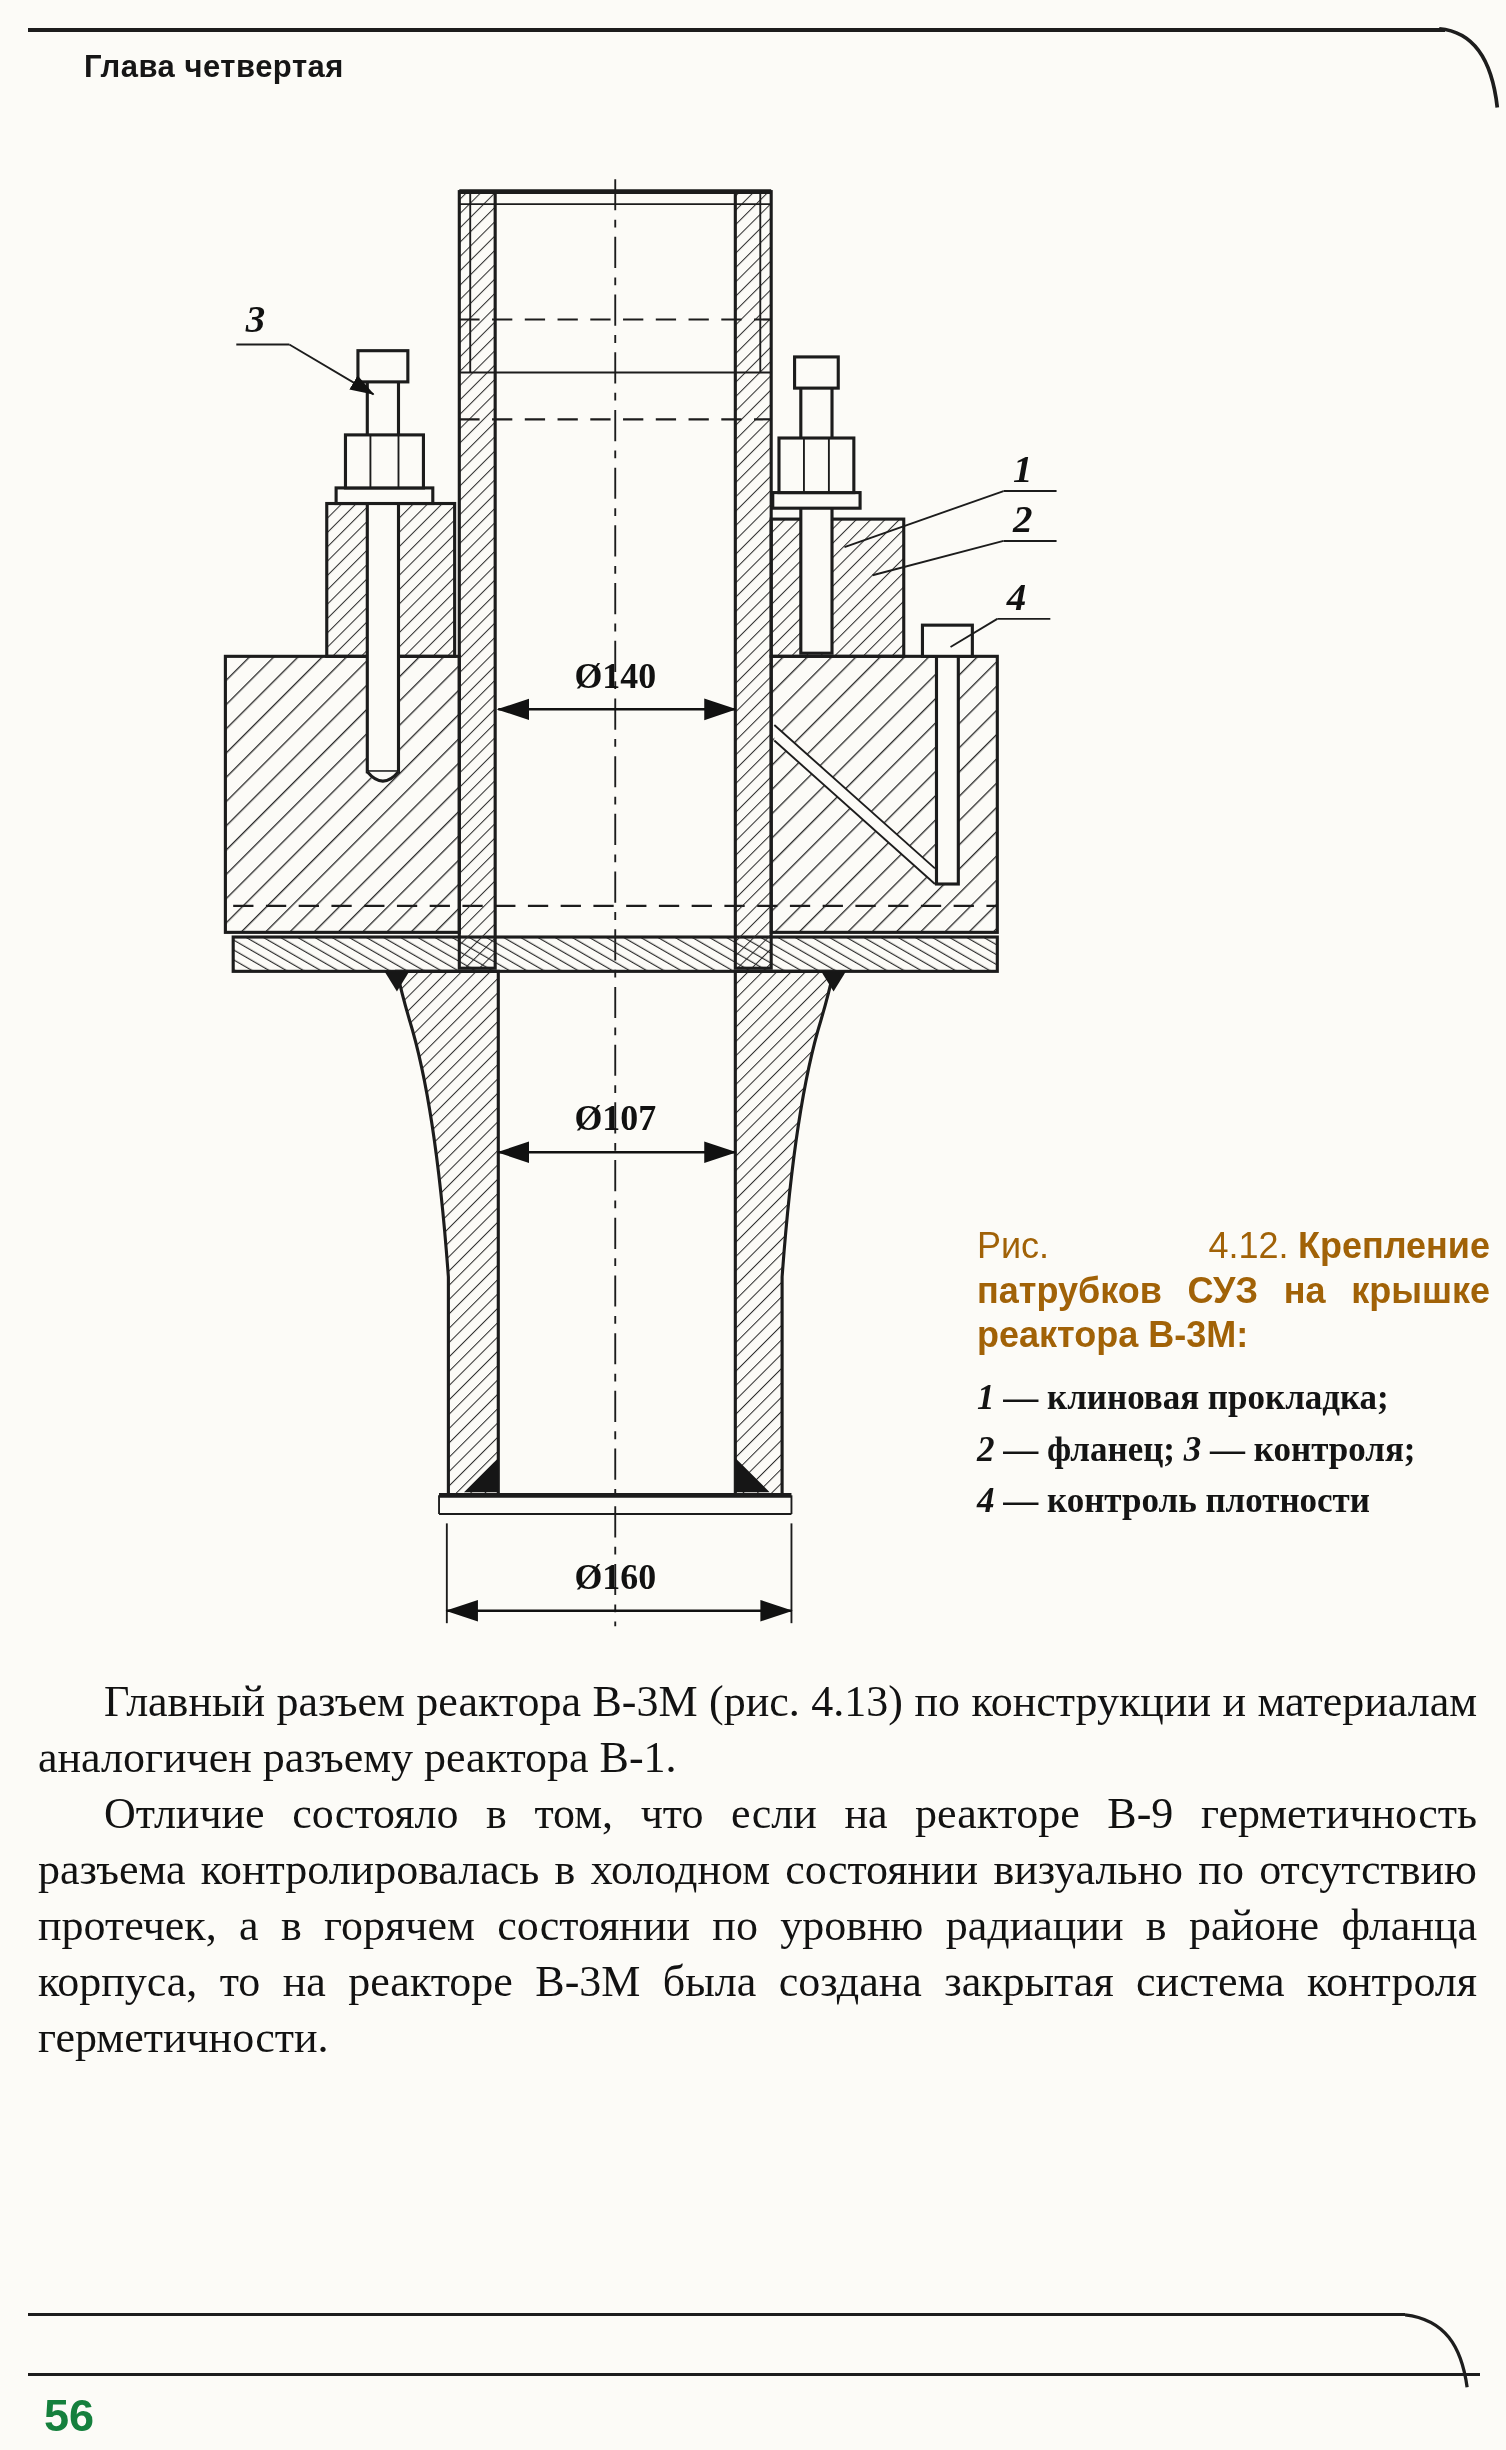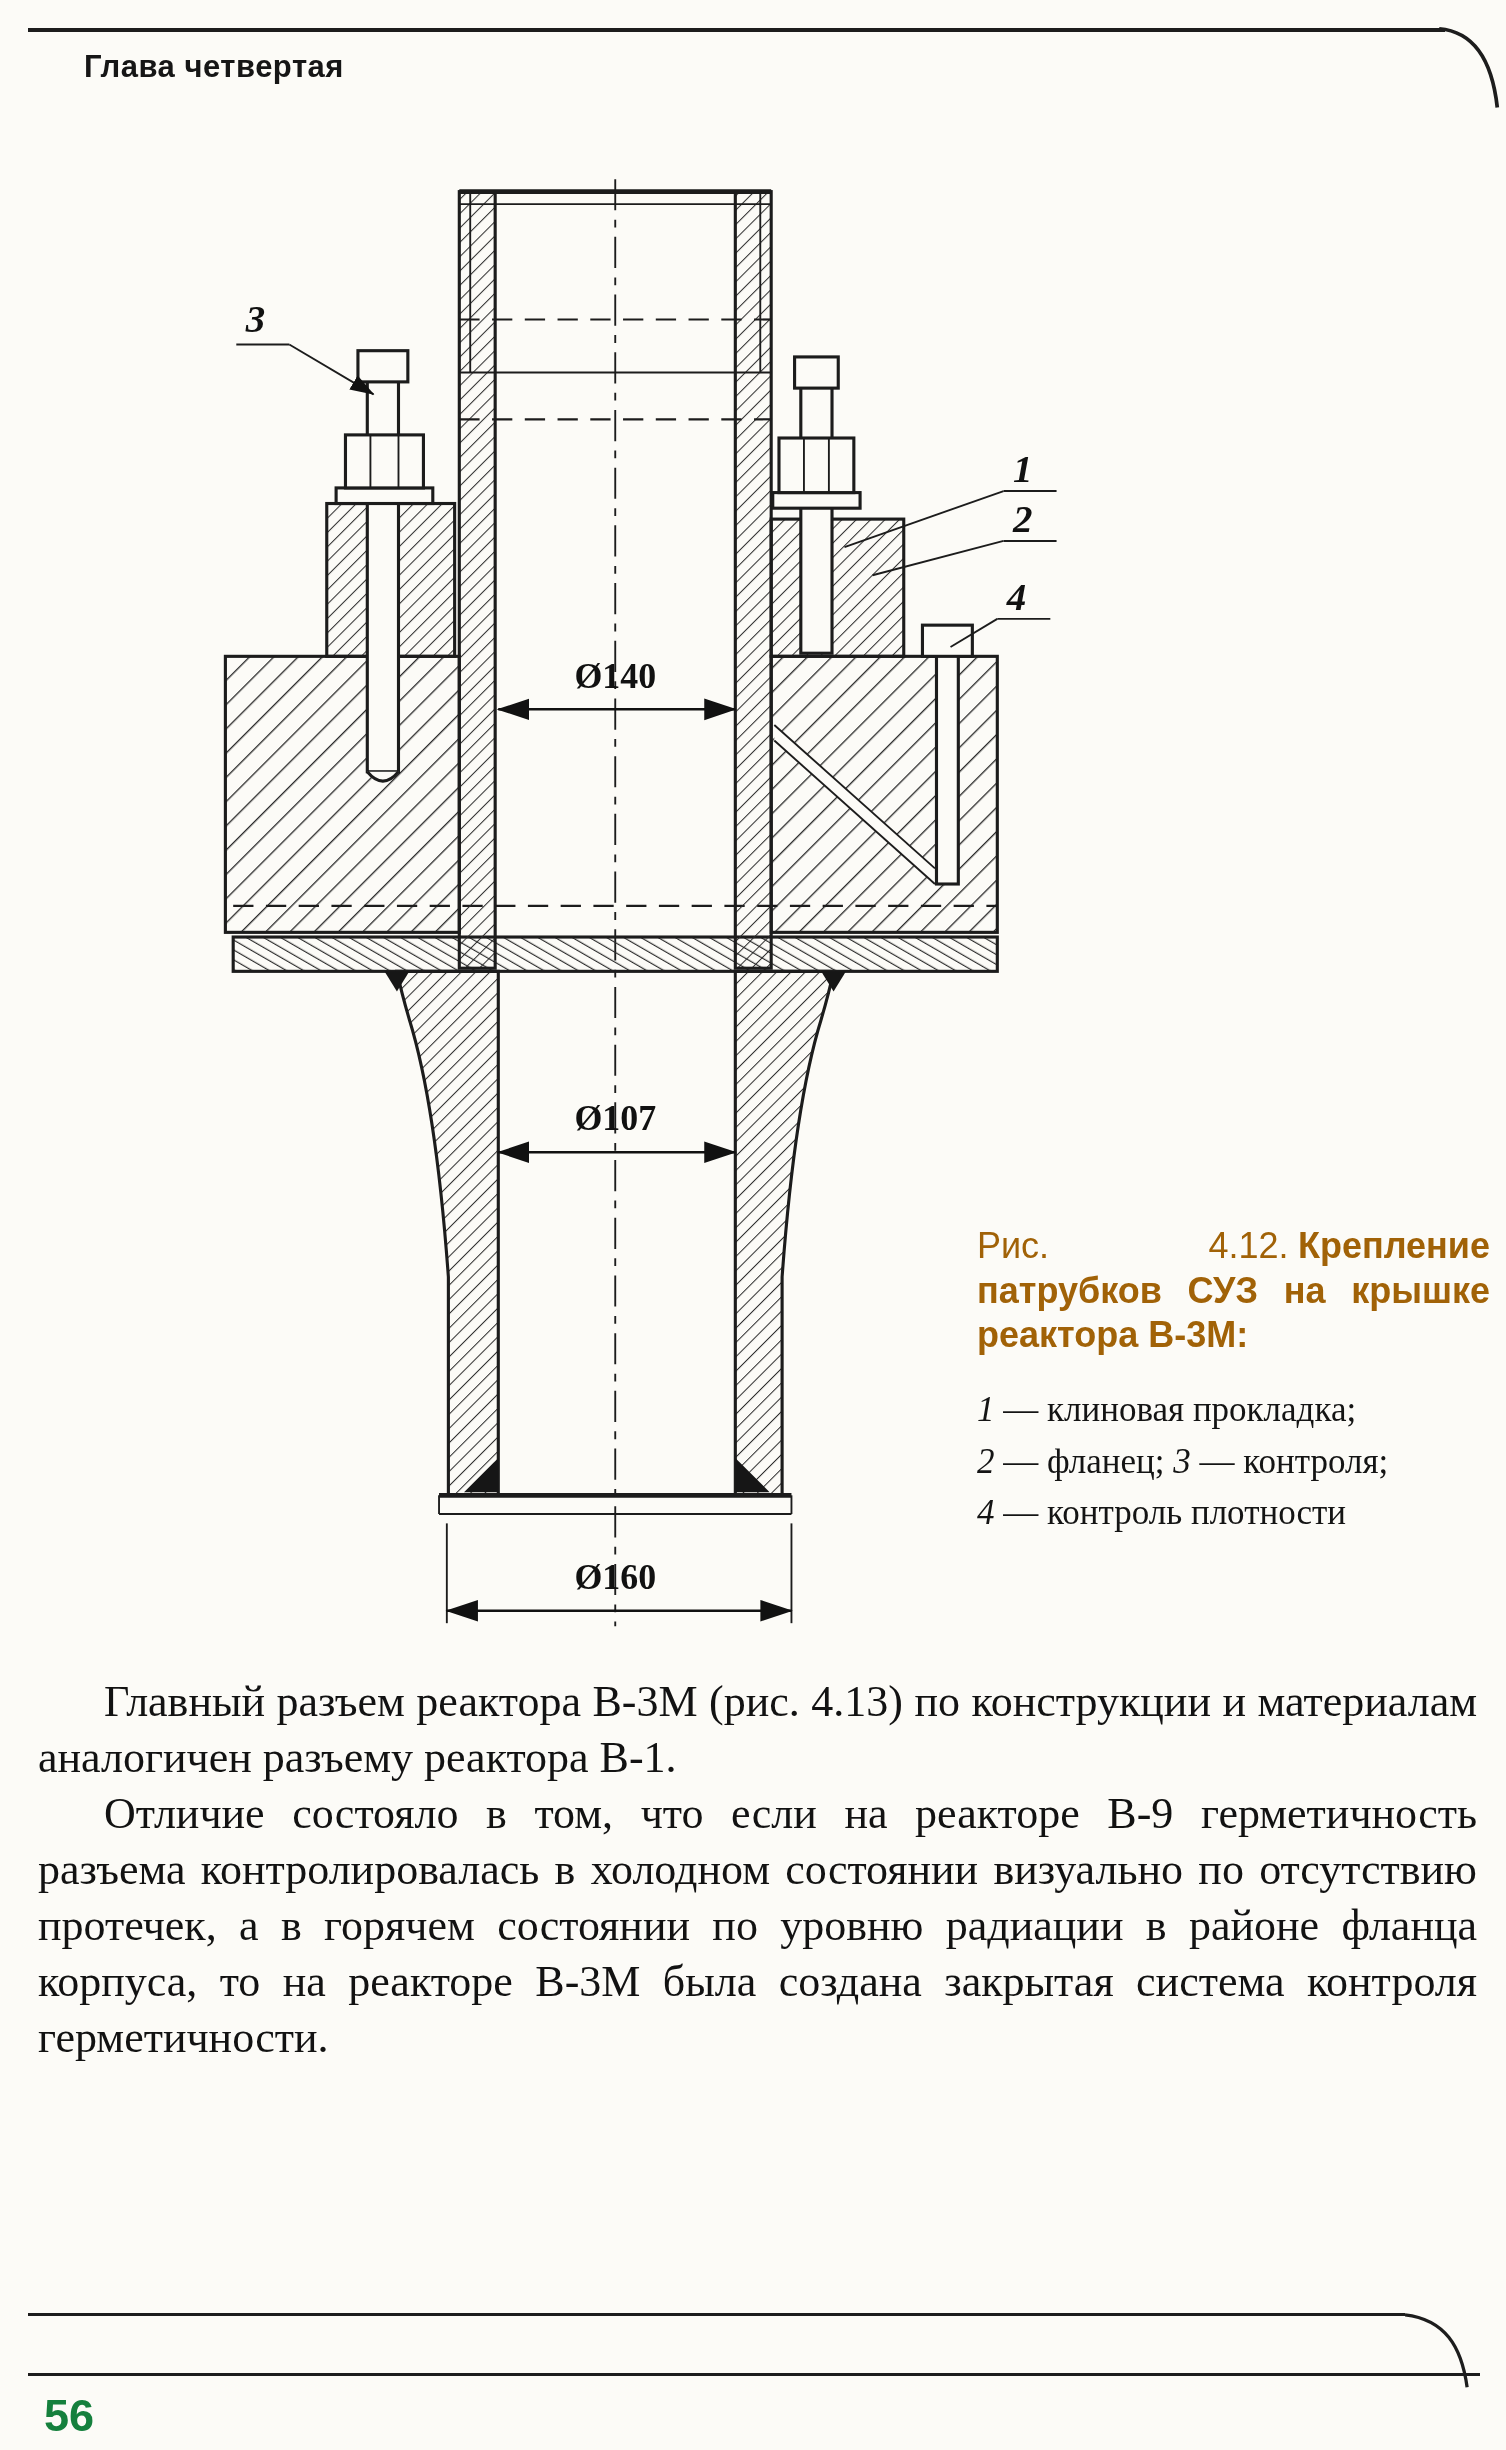--- a/index.html
+++ b/index.html
@@ -34,21 +34,21 @@
   .dimtxt{font:bold 23px "Liberation Serif",serif;fill:#111;text-anchor:middle;}
   .cotxt{font:italic bold 25px "Liberation Serif",serif;fill:#111;}
   
   .caption{position:absolute;left:977px;top:1224px;width:513px;}
   .cap-title{
     margin:0;font-family:"Liberation Sans",sans-serif;
     font-size:36px;line-height:1.24;font-weight:bold;color:#a16207;
     text-align:justify;
   }
   .cap-title .figlabel{font-weight:normal;margin-right:9.4px;}
-  .legend{margin-top:26px;}
+  .legend{margin-top:14px;font-weight:bold;}
   .legend p{
     margin:0;font-family:"Liberation Serif",serif;
     font-size:35px;line-height:1.48;color:#141414;text-align:justify;
   }
   .legend i{font-style:italic;}
   
   .body-text{
     position:absolute;left:38px;top:1674px;width:1439px;
     font-size:44px;line-height:56px;text-align:justify;color:#121212;
   }

